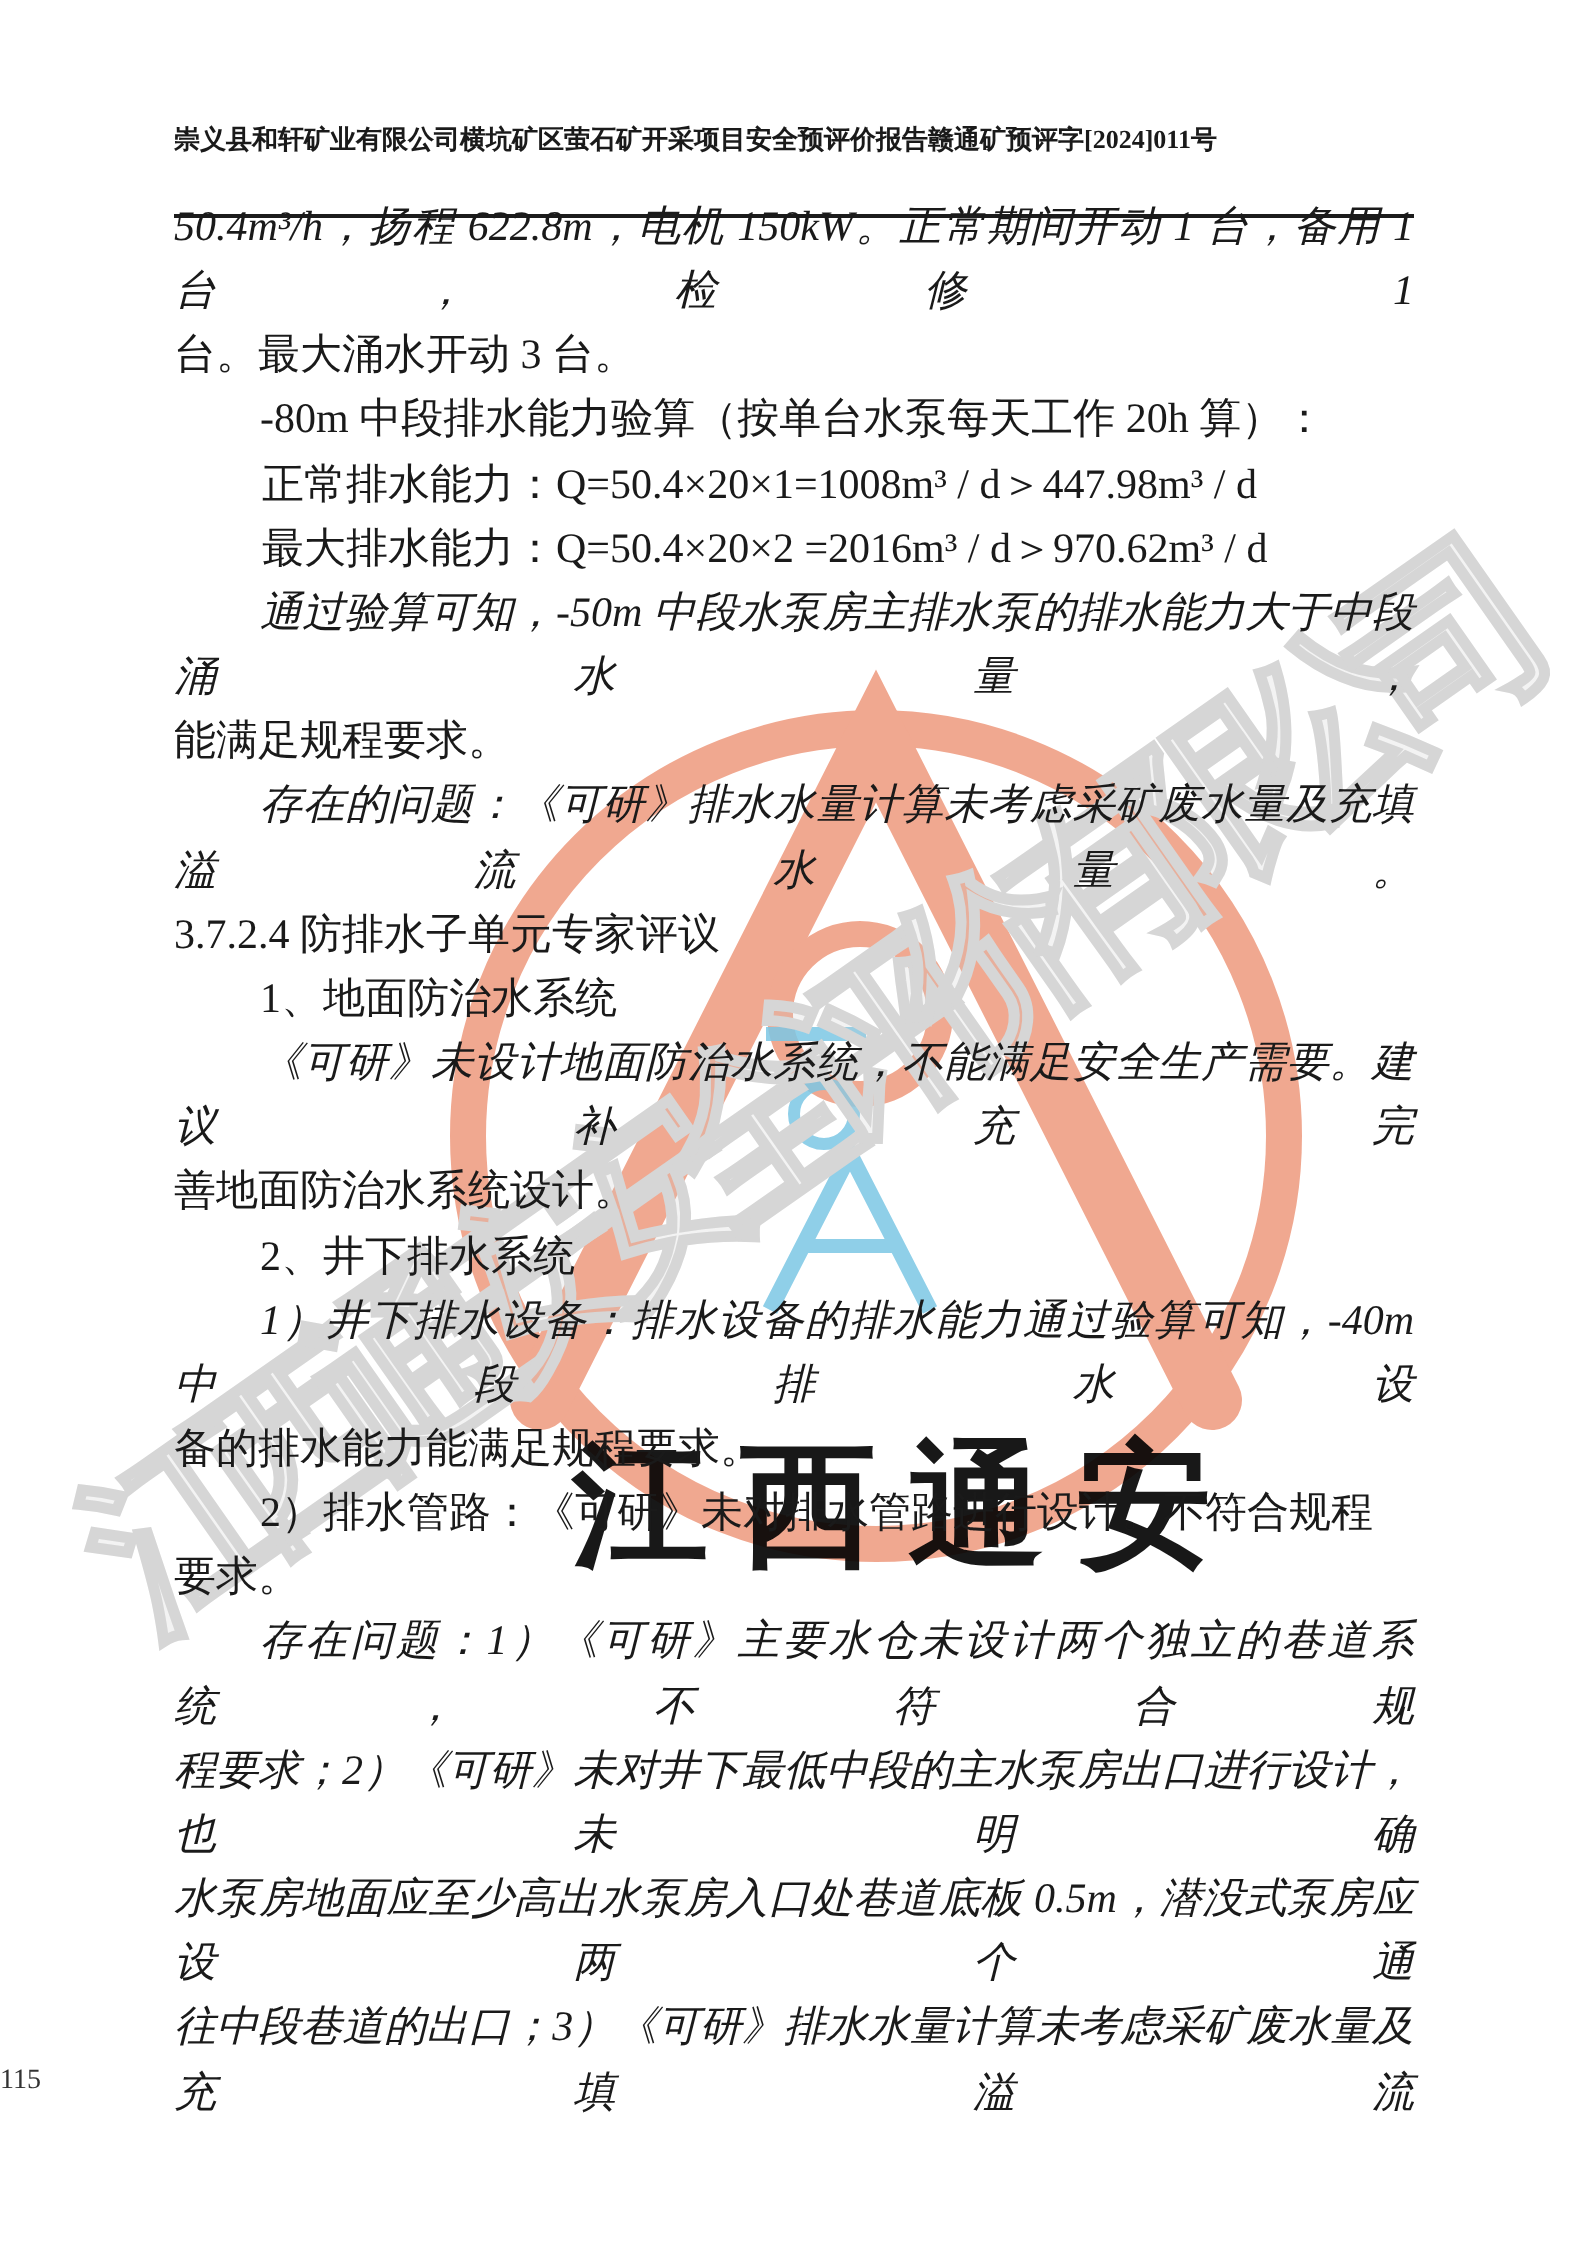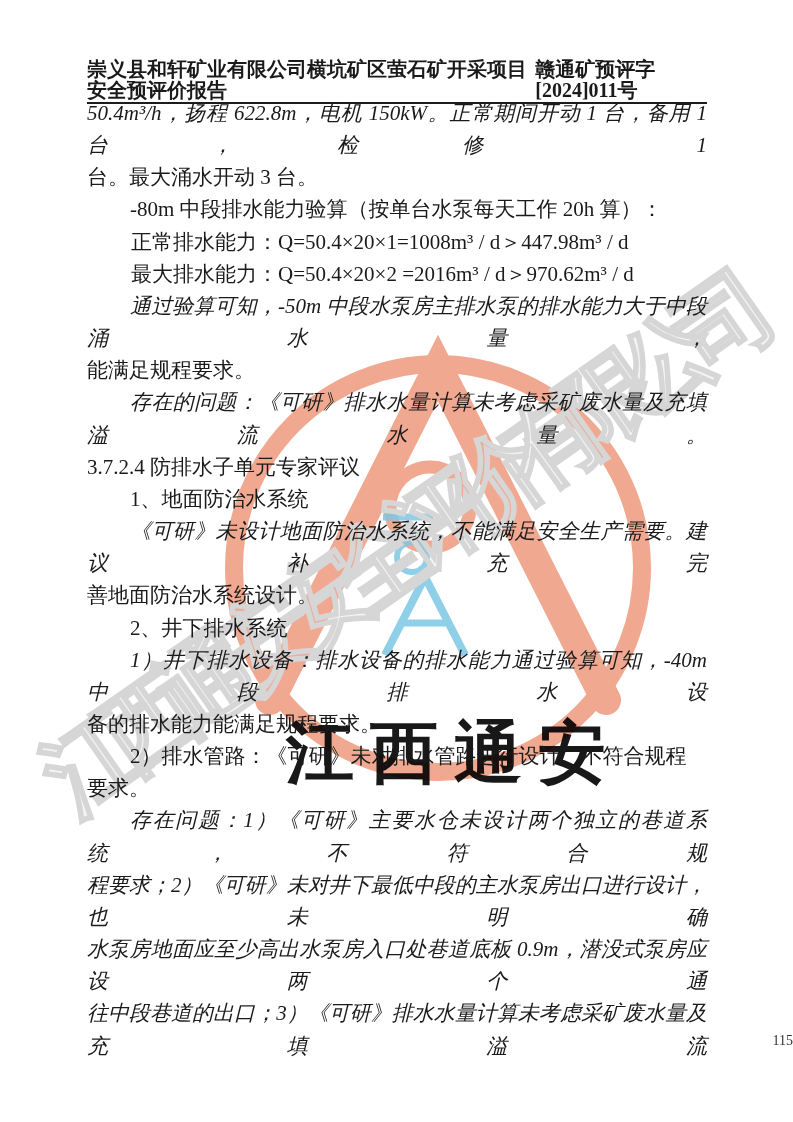--- a/index.html
+++ b/index.html
@@ -5,37 +5,37 @@
   html,body{margin:0;padding:0;background:#e8e8e8;}
   .page{
     position:relative;width:793px;height:1122px;background:#ffffff;
     overflow:hidden;margin:0 auto;
     font-family:"Liberation Serif","DejaVu Serif",serif;color:#1a1a1a;
   }
   
   .header{
     position:absolute;left:87px;top:59px;width:620px;z-index:10;
     display:flex;align-items:flex-end;
-    font-size:20px;font-weight:bold;line-height:21px;
-    padding-bottom:1px;border-bottom:2px solid #1c1c1c;
+    font-size:13px;font-weight:bold;line-height:21px;
+    padding-bottom:27px;border-bottom:2px solid #1c1c1c;
   }
   
   .doc-body{
     position:absolute;left:87px;top:97px;width:620px;z-index:10;
     font-size:21px;line-height:32.15px;
   }
   .line{white-space:normal;}
   .line.fill{text-align:justify;text-align-last:justify;font-style:italic;}
   .line.indent{text-indent:43px;}
   .line.formula{padding-left:44px;}
   .line.formula .f-expr{}
   
   .footer{
     position:absolute;left:0;top:1033px;width:100%;z-index:10;
-    text-align:right;font-size:14px;color:#333;
+    text-align:left;font-size:14px;color:#333;
   }
   
   .wm{position:absolute;pointer-events:none;}
   .wm-seal{left:203px;top:333px;width:470px;height:470px;z-index:1;opacity:.95;}
   .wm-monogram{left:375px;top:505px;width:100px;height:160px;z-index:2;opacity:.85;}
   .wm-diag{
     left:55px;top:742px;z-index:3;
     font-size:96px;line-height:96px;font-weight:bold;letter-spacing:-26px;
     white-space:nowrap;transform:rotate(-35deg);transform-origin:0 50%;
     color:rgba(200,200,200,0.22);
@@ -86,21 +86,21 @@
       <div class="line flush">3.7.2.4 防排水子单元专家评议</div>
       <div class="line indent">1、地面防治水系统</div>
       <div class="line indent fill">《可研》未设计地面防治水系统，不能满足安全生产需要。建议补充完</div>
       <div class="line flush">善地面防治水系统设计。</div>
       <div class="line indent">2、井下排水系统</div>
       <div class="line indent fill">1）井下排水设备：排水设备的排水能力通过验算可知，-40m 中段排水设</div>
       <div class="line flush">备的排水能力能满足规程要求。</div>
       <div class="line indent">2）排水管路：《可研》未对排水管路进行设计。不符合规程要求。</div>
       <div class="line indent fill">存在问题：1）《可研》主要水仓未设计两个独立的巷道系统，不符合规</div>
       <div class="line fill">程要求；2）《可研》未对井下最低中段的主水泵房出口进行设计，也未明确</div>
-      <div class="line fill">水泵房地面应至少高出水泵房入口处巷道底板 0.9m，潜没式泵房应设两个通</div>
+      <div class="line fill">水泵房地面应至少高出水泵房入口处巷道底板 0.5m，潜没式泵房应设两个通</div>
       <div class="line fill">往中段巷道的出口；3）《可研》排水水量计算未考虑采矿废水量及充填溢流</div>
     </div>
 
   <div class="footer">
     <span>115</span>
   </div>
 
 </div>
 
 </body></html>

